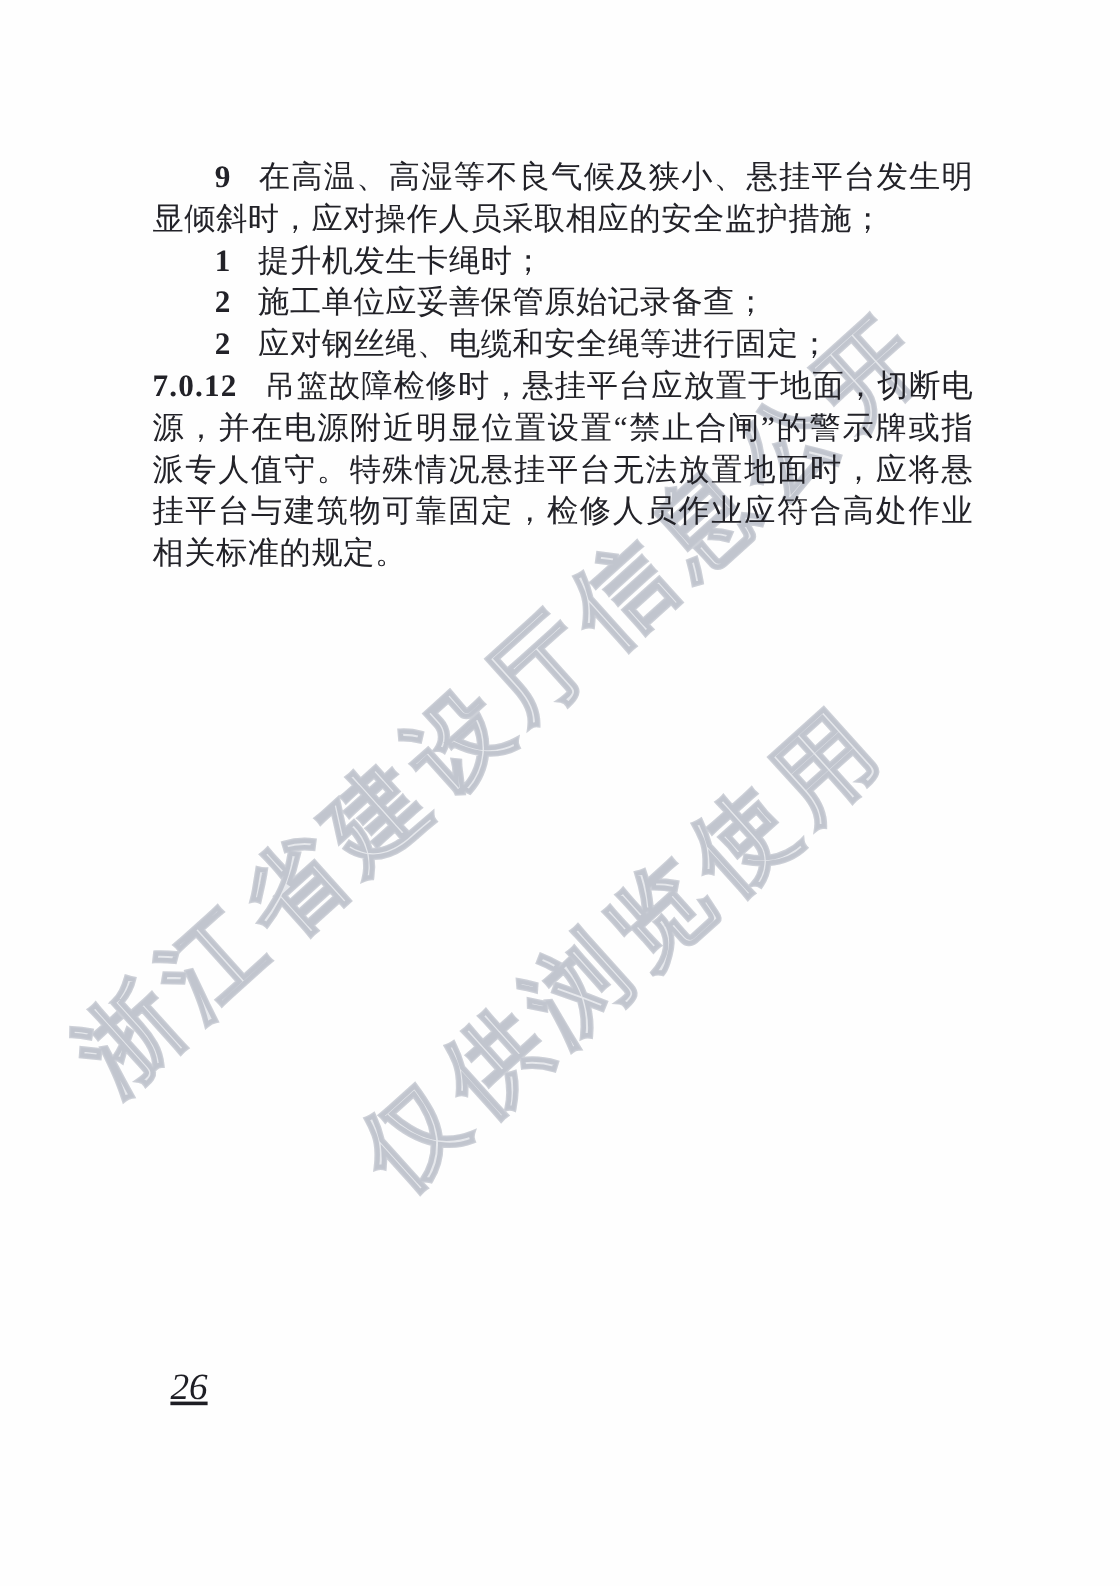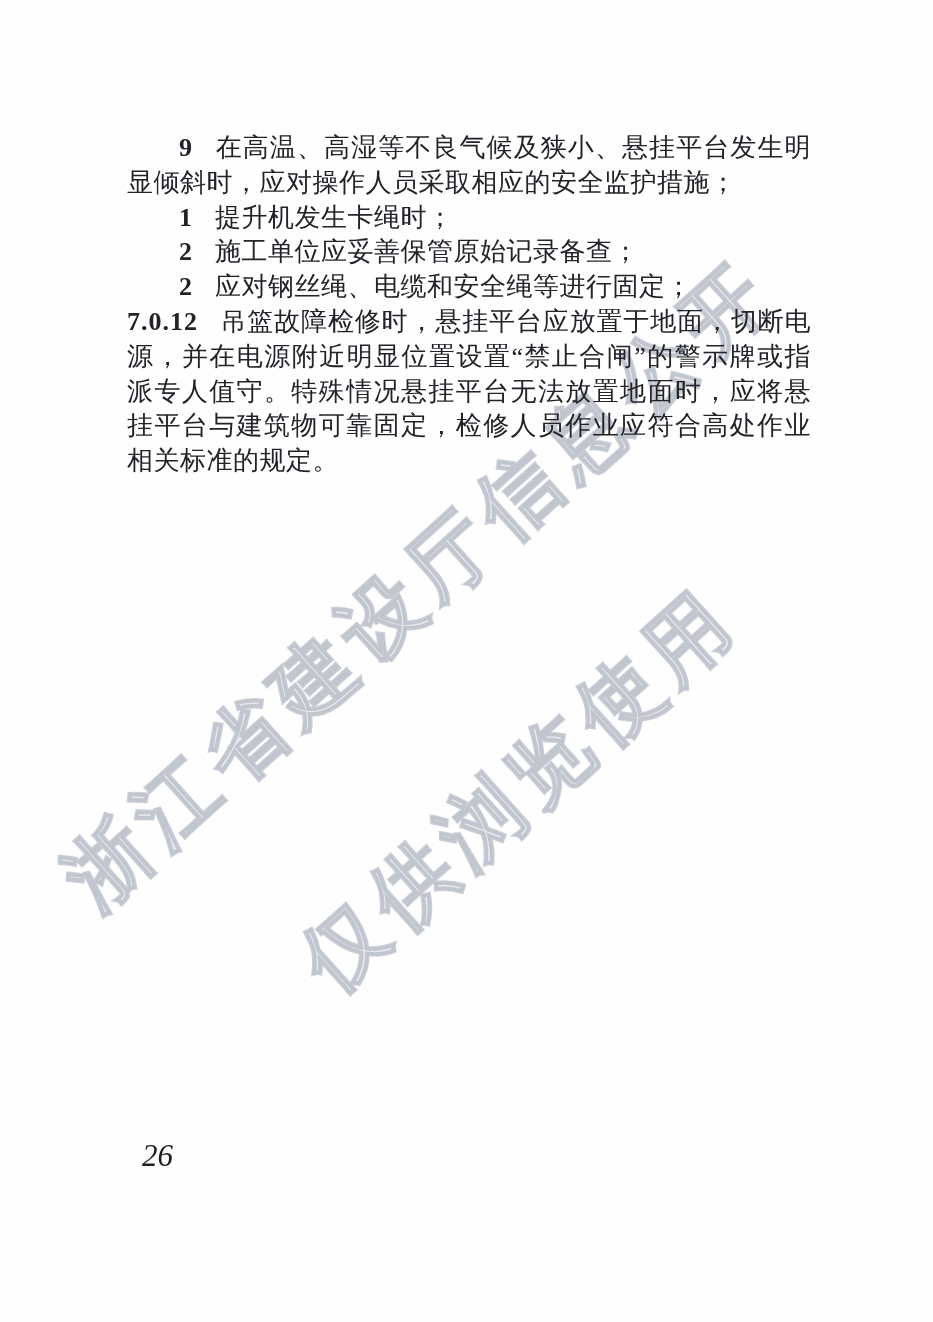--- a/index.html
+++ b/index.html
@@ -73,20 +73,21 @@
   
   .page-number {
     position: absolute;
     left: 142px;
     top: 1138px;
     z-index: 2;
     font-family: "Liberation Serif", "DejaVu Serif", serif;
     font-style: italic;
     font-size: 31px;
     color: #1e1e24;
+    text-decoration: underline;
   }
 </style>
 </head>
 <body>
 
 <div class="page">
 
   <div class="watermark-layer">
     <div class="wm wm1">浙江省建设厅信息公开</div>
     <div class="wm wm2">仅供浏览使用</div>

